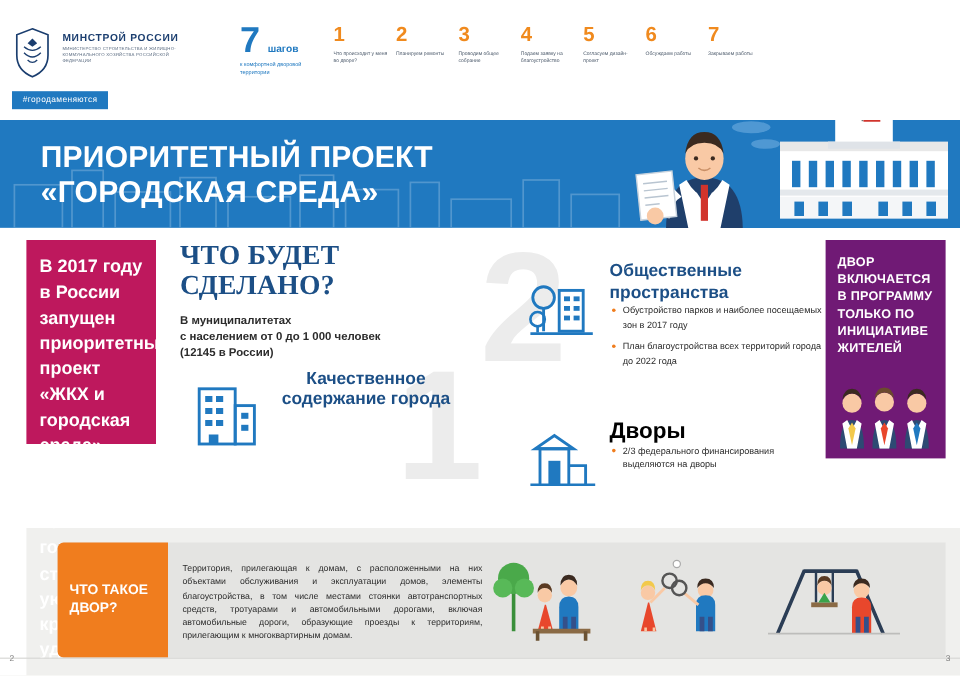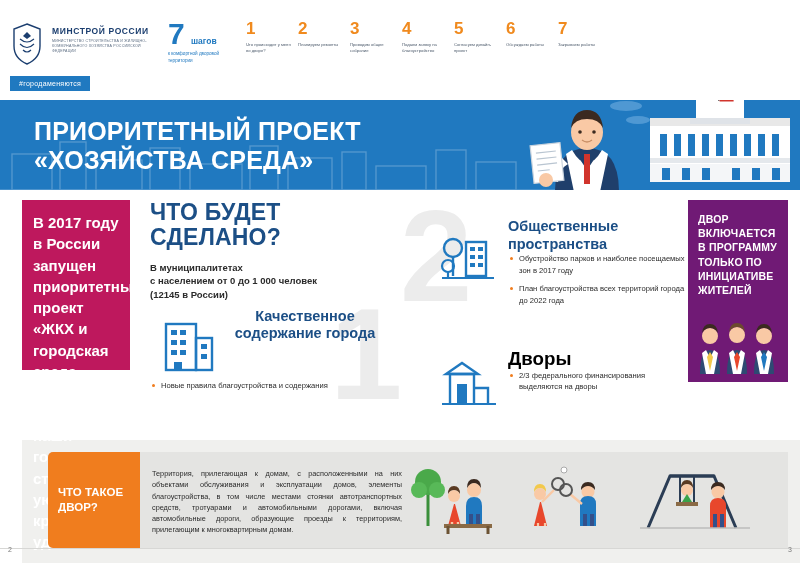--- a/index.html
+++ b/index.html
@@ -37,21 +37,21 @@
     max-width: 96px; letter-spacing: .2px;
   }
   .hashtag {
     position: absolute; left: 10px; top: 76px;
     background: #2079c0; color: #fff;
     font-size: 7px; padding: 4px 9px; letter-spacing: .3px;
   }
 
   
   .steps { position: absolute; left: 168px; top: 20px; display: flex; }
-  .step-lead { width: 78px; padding-right: 6px; }
+  .step-lead { width: 78px; padding-right: 6px; margin-left: 32px; }
   .step-lead .big {
     font-size: 30px; font-weight: bold; color: #2079c0; line-height: .9;
     letter-spacing: -1px;
   }
   .step-lead .big .word { font-size: 8.5px; font-weight: bold; letter-spacing: 0; }
   .step-lead .desc {
     font-size: 4.6px; color: #2079c0; line-height: 1.5; margin-top: 4px;
     max-width: 70px;
   }
   .step {
@@ -96,20 +96,21 @@
 
   .orange-card {
     position: absolute; left: 22px; top: 10px; width: 108px; height: 170px;
     background: #be185d; color: #fff;
     padding: 12px 11px; font-size: 15px; font-weight: bold; line-height: 1.42;
   }
   .col-what { position: absolute; left: 150px; top: 10px; width: 230px; }
   .col-what h2 {
     font-size: 23px; font-weight: bold; color: #1c4f86; line-height: 1.1;
     letter-spacing: .2px;
+    font-family: Liberation Serif, serif;
   }
   .col-what .muni {
     margin-top: 10px; font-size: 9.5px; font-weight: bold; color: #2b2b2b;
     line-height: 1.45;
   }
   .sub-block { position: absolute; left: 150px; top: 118px; width: 230px; }
   .sub-block .icon-bldg { position: absolute; left: 10px; top: 6px; }
   .sub-block h3 {
     position: absolute; left: 80px; top: 0;
     font-size: 14.5px; font-weight: bold; color: #1c4f86; line-height: 1.2; text-align: center;
@@ -249,21 +250,21 @@
         <rect x="342" y="26" width="24" height="38"></rect>
         <rect x="376" y="40" width="50" height="24"></rect>
         <rect x="436" y="24" width="30" height="40"></rect>
         <rect x="476" y="36" width="40" height="28"></rect>
         <path d="M0 64 H560"></path>
       </g>
     </svg>
 
     <h1>
       <span>ПРИОРИТЕТНЫЙ ПРОЕКТ</span><br>
-      <span>«ХОЗЯЙСТВА СРЕДА»</span>
+      <span>«ГОРОДСКАЯ СРЕДА»</span>
     </h1>
 
     <svg class="hero-art" viewBox="0 0 300 100">
 
       <g>
         <rect x="150" y="32" width="140" height="58" fill="#ffffff"></rect>
         <rect x="150" y="26" width="140" height="8" fill="#e8e8e8"></rect>
         <rect x="196" y="8" width="48" height="20" fill="#ffffff"></rect>
         <rect x="190" y="26" width="60" height="6" fill="#dfe3e8"></rect>
         <path d="M196 8 h48 v-2 h-48z" fill="#cdd4da"></path>
@@ -352,21 +353,20 @@
             <rect x="20" y="36" width="6" height="5"></rect>
           <rect x="41" y="30" width="6" height="5"></rect>
             <rect x="41" y="40" width="6" height="5"></rect>
         </g>
         <path d="M14 56 v-8 h8 v8" fill="#2079c0"></path>
       </svg>
       <h3>Качественное содержание города</h3>
     </div>
 
     <ul class="bullets bullets-left">
-      <li>Новые правила благоустройства и содержания</li>
     </ul>
 
     <svg class="icon-trees" width="58" height="58" viewBox="0 0 58 58">
       <rect x="26" y="14" width="20" height="34" fill="none" stroke="#2079c0" stroke-width="2.4"></rect>
       <g fill="#2079c0">
         <rect x="30" y="19" width="5" height="4"></rect>
           <rect x="38" y="19" width="5" height="4"></rect>
         <rect x="30" y="27" width="5" height="4"></rect>
           <rect x="38" y="27" width="5" height="4"></rect>
         <rect x="30" y="35" width="5" height="4"></rect>

